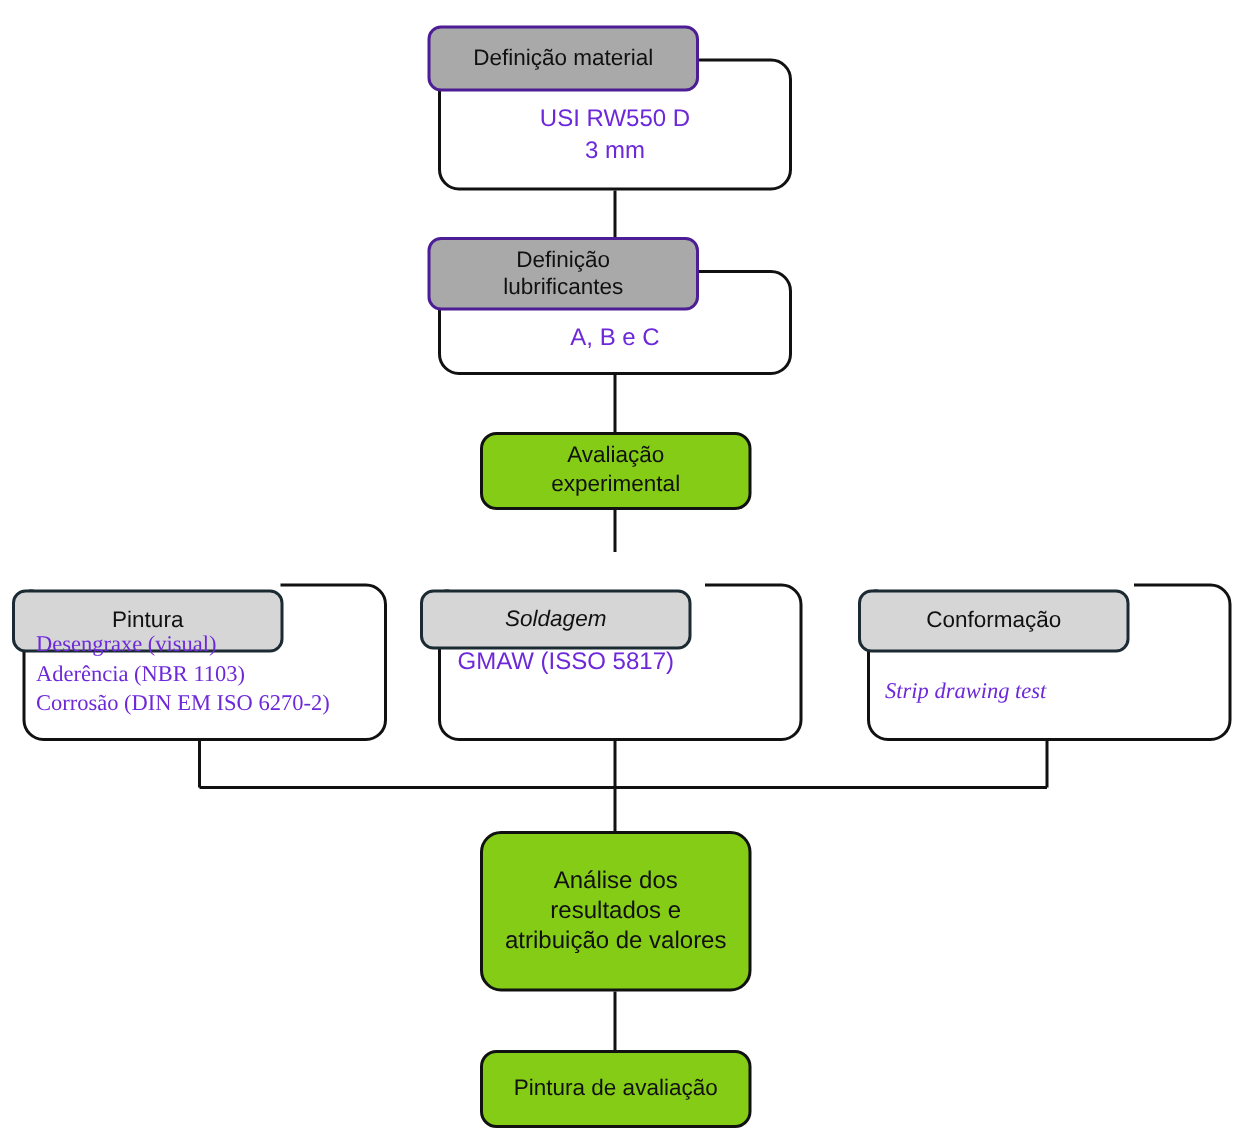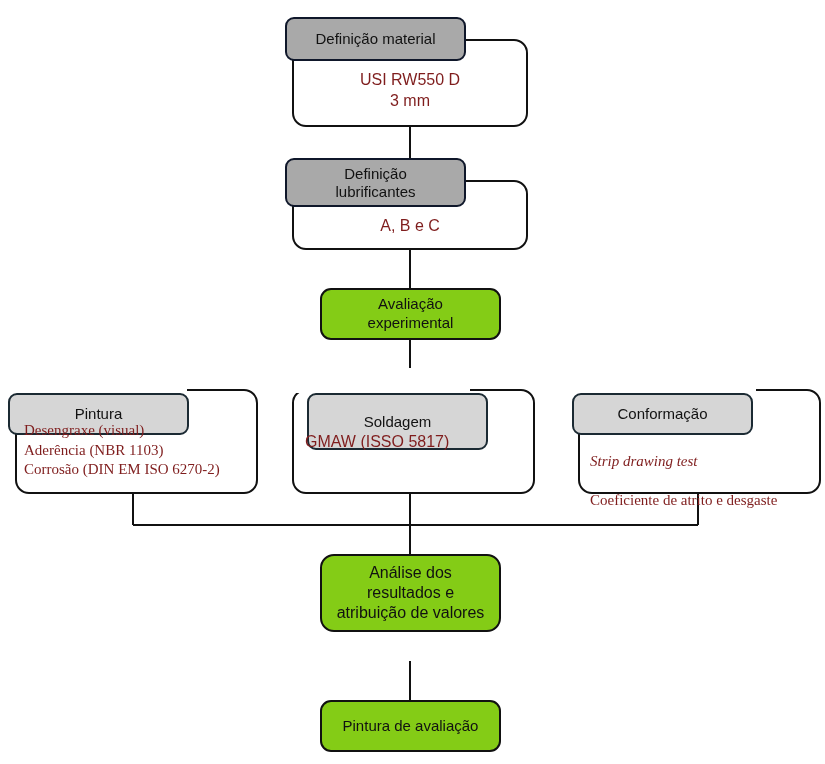--- a/index.html
+++ b/index.html
@@ -20,21 +20,21 @@
   #wires {
     position: absolute;
     left: 0; top: 0;
     width: 825px; height: 764px;
     z-index: 1;
   }
   
   .chip {
     position: absolute;
     box-sizing: border-box;
-    border: 2px solid #0f172a;
+    border: 2px solid #4c1d95;
     border-radius: 9px;
     display: flex;
     align-items: center;
     justify-content: center;
     text-align: center;
     line-height: 1.18;
     color: #111111;
     z-index: 4;
   }
   .chip.dark  { background: #a9a9a9; }
@@ -60,21 +60,21 @@
     justify-content: center;
     text-align: center;
     line-height: 1.25;
     color: #111111;
     z-index: 4;
   }
   
   .body-text {
     position: absolute;
     z-index: 5;
-    color: #7f1d1d;
+    color: #6d28d9;
     line-height: 1.30;
     white-space: pre-line;
   }
   .body-center {
     text-align: center;
   }
   .body-left {
     text-align: left;
   }
   .ital { font-style: italic; }
@@ -139,36 +139,35 @@
   <div class="mask" style="left:17px; top:387px; width:170px; height:6px;"></div>
   <div class="chip light t15" style="left:8px; top:367px; width:181px; height:42px;">
     <span>Pintura</span>
   </div>
   <div class="body-text body-left t155" style="left:24px; top:421px; width:240px;">Desengraxe (visual)
 Aderência (NBR 1103)
 Corrosão (DIN EM ISO 6270-2)</div>
 
   <div class="panel" style="left:292px; top:389px; width:243px; height:105px;"></div>
   <div class="mask" style="left:294px; top:387px; width:176px; height:6px;"></div>
-  <div class="chip light t15" style="left:307px; top:367px; width:181px; height:57px;">
+  <div class="chip light t15" style="left:280px; top:367px; width:181px; height:40px;font-style:italic;">
     <span>Soldagem</span>
   </div>
   <div class="body-text body-left t16" style="left:305px; top:432px; width:230px;">GMAW (ISSO 5817)</div>
 
   <div class="panel" style="left:578px; top:389px; width:243px; height:105px;"></div>
   <div class="mask" style="left:580px; top:387px; width:176px; height:6px;"></div>
   <div class="chip light t15" style="left:572px; top:367px; width:181px; height:42px;">
     <span>Conformação</span>
   </div>
   <div class="body-text body-left t155" style="left:590px; top:432px; width:235px;">
     <div class="ital">Strip drawing test</div>
-    <div>Coeficiente de atrito e desgaste</div>
   </div>
 
-  <div class="solid t16" style="left:320px; top:554px; width:181px; height:78px; border-radius:14px; white-space:pre-line;">
+  <div class="solid t16" style="left:320px; top:554px; width:181px; height:107px; border-radius:14px; white-space:pre-line;">
     <span style="white-space:pre-line;">Análise dos
 resultados e
 atribuição de valores</span>
   </div>
 
   <div class="solid t15" style="left:320px; top:700px; width:181px; height:52px;">
     <span>Pintura de avaliação</span>
   </div>
 
 </div>

